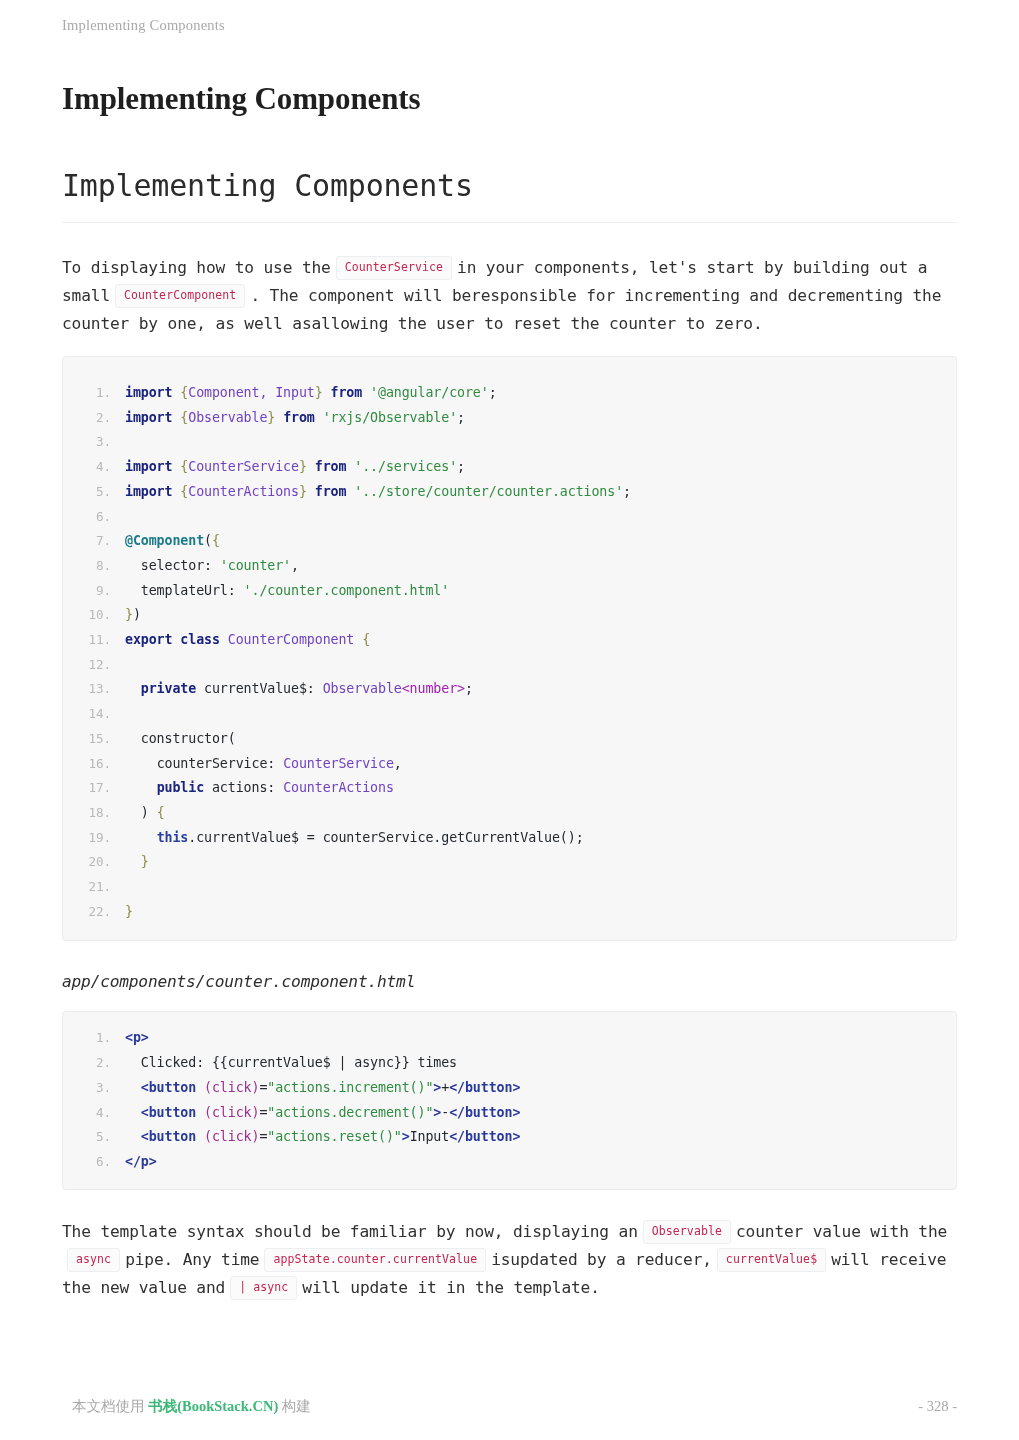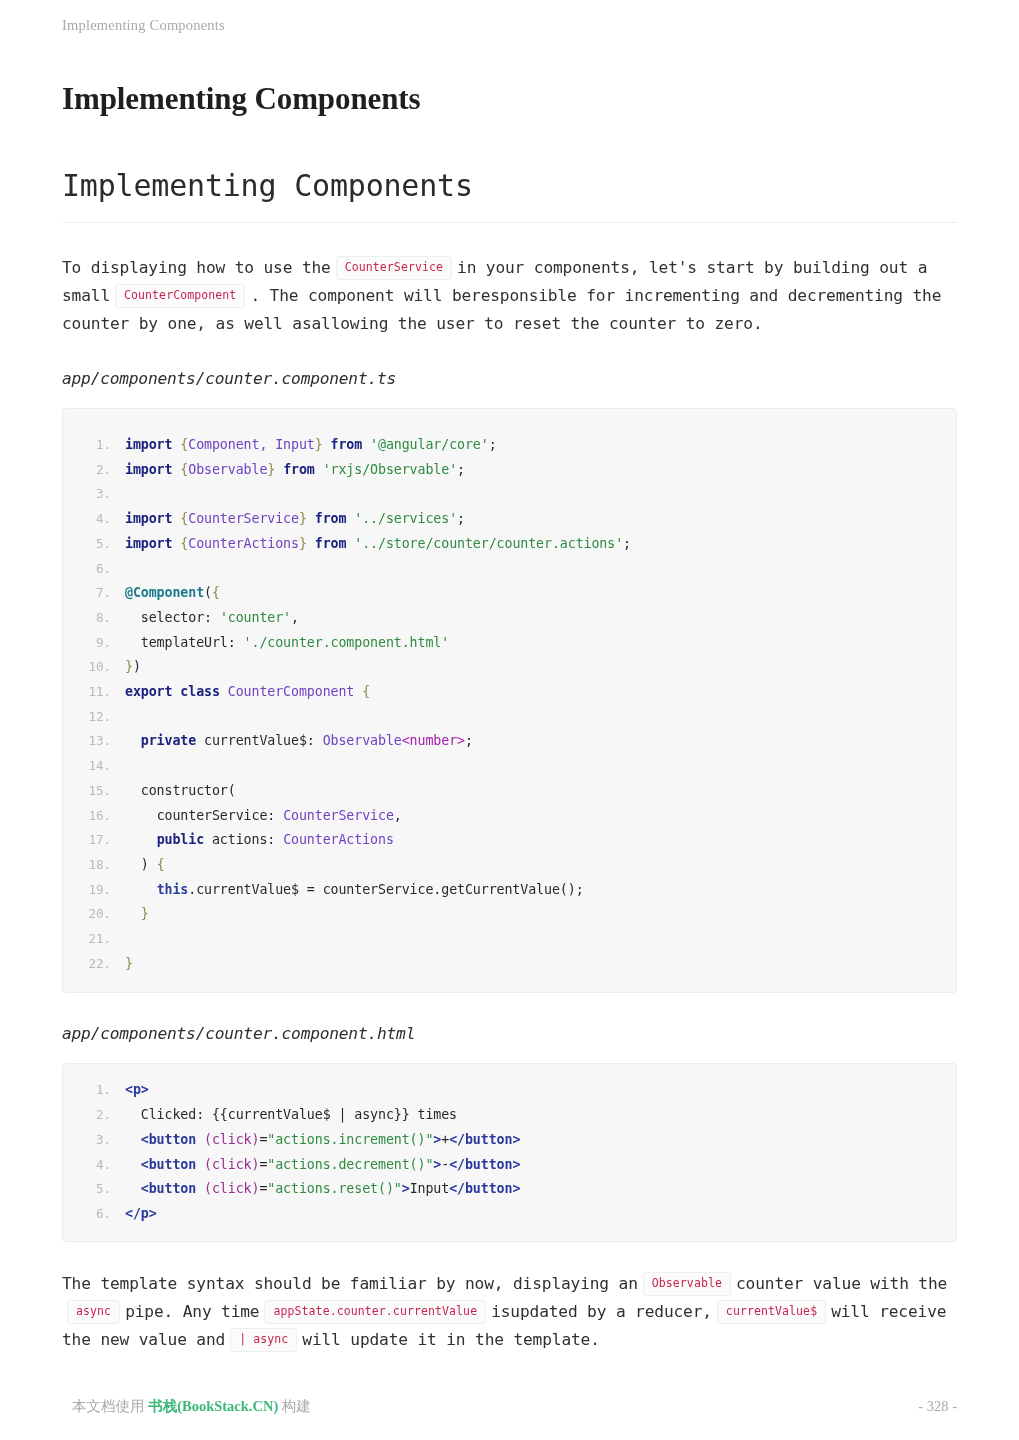--- a/index.html
+++ b/index.html
@@ -190,21 +190,20 @@
   <div class="breadcrumb">Implementing Components</div>
 
   <h1 class="doc-title">Implementing Components</h1>
 
   <div class="content">
 
     <h2 class="section-heading">Implementing Components</h2>
 
     <p class="para para-intro"><span>To displaying how to use the</span><code class="inline">CounterService</code><span>in your components, let's start by building out a small</span><code class="inline">CounterComponent</code><span>. The component will beresponsible for incrementing and decrementing the counter by one, as well asallowing the user to reset the counter to zero.</span></p>
 
-    <p class="file-caption cap-1">app/components/counter.component.ts</p>
 
     <div class="codeblock block-1">
       <ol class="codelines">
         <li><span class="tok-kw">import</span> <span class="tok-brace">{</span><span class="tok-cls">Component, Input</span><span class="tok-brace">}</span> <span class="tok-kw">from</span> <span class="tok-str">'@angular/core'</span>;</li>
         <li><span class="tok-kw">import</span> <span class="tok-brace">{</span><span class="tok-cls">Observable</span><span class="tok-brace">}</span> <span class="tok-kw">from</span> <span class="tok-str">'rxjs/Observable'</span>;</li>
         <li> </li>
         <li><span class="tok-kw">import</span> <span class="tok-brace">{</span><span class="tok-cls">CounterService</span><span class="tok-brace">}</span> <span class="tok-kw">from</span> <span class="tok-str">'../services'</span>;</li>
         <li><span class="tok-kw">import</span> <span class="tok-brace">{</span><span class="tok-cls">CounterActions</span><span class="tok-brace">}</span> <span class="tok-kw">from</span> <span class="tok-str">'../store/counter/counter.actions'</span>;</li>
         <li> </li>
         <li><span class="tok-dec">@Component</span><span class="tok-punc">(</span><span class="tok-brace">{</span></li>

